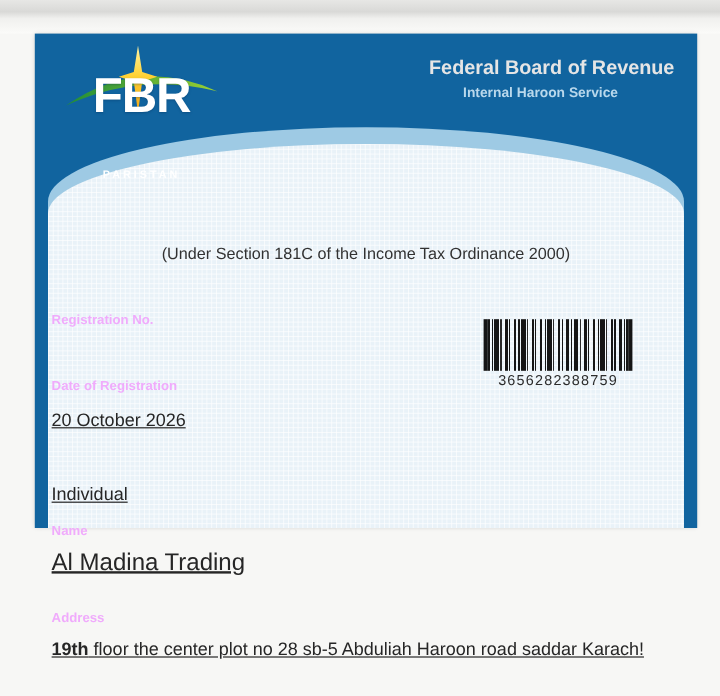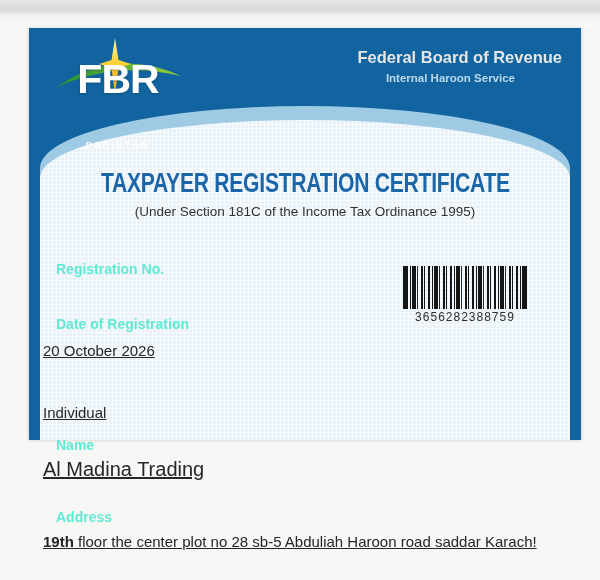--- a/index.html
+++ b/index.html
@@ -60,21 +60,21 @@
   .title-main {
     display:inline-block; white-space:nowrap;
     color:#1b65a9; font-size:24px; font-weight:bold; letter-spacing:-0.3px;
     transform:scale(0.88,1.14); transform-origin:center;
   }
   .title-sub {
     position:absolute; left:0; right:0; top:176px; text-align:center;
     color:#323232; font-size:13.5px;
   }
   
-  .f-label { position:absolute; left:14px; color:#5eead4; font-size:14px; font-weight:bold;margin-left:13px; }
+  .f-label { position:absolute; left:14px; color:#f0abfc; font-size:11px; font-weight:bold; }
   .f-value { position:absolute; left:14px; color:#262626; font-size:15px;text-decoration:underline; }
   .lbl-reg   { top:233px; }
   .lbl-date  { top:288px; }
   .val-date  { top:314px; }
   .lbl-type  { top:350px; }
   .val-type  { top:376px; }
   .lbl-name  { top:409px; }
   .val-name  { top:430px; font-size:20px; }
   .lbl-addr  { top:481px; }
   .val-addr  { top:505px; white-space:nowrap; }
@@ -124,24 +124,21 @@
         <path d="M4,54 Q64,12 130,42 Q64,26 4,54 Z" fill="url(#gr-swoosh)"></path>
         <path transform="translate(64,30)" d="M0,-26 L3.5,-4 L16,0 L3.5,4 L0,30 L-3.5,4 L-16,0 L-3.5,-4 Z" fill="url(#gr-star)"></path>
       </svg>
       <div class="logo-acronym">FBR</div>
       <div class="logo-country">PARISTAN</div>
     </div>
 
     <div class="org-name">Federal Board of Revenue</div>
     <div class="org-dept">Internal Haroon Service</div>
 
-    <div class="title-wrap">
-      <span class="title-main">TAXPAYER REGISTRATION CERTIFICATE</span>
-    </div>
-    <div class="title-sub">(Under Section 181C of the Income Tax Ordinance 1995)</div>
+    <div class="title-sub">(Under Section 181C of the Income Tax Ordinance 2000)</div>
 
     <div class="f-label lbl-reg">Registration No.</div>
 
     <div class="barcode-block">
       <div class="barcode-bars"></div>
       <div class="barcode-number">3656282388759</div>
     </div>
 
     <div class="f-label lbl-date">Date of Registration</div>
     <div class="f-value val-date">20 October 2026</div>

